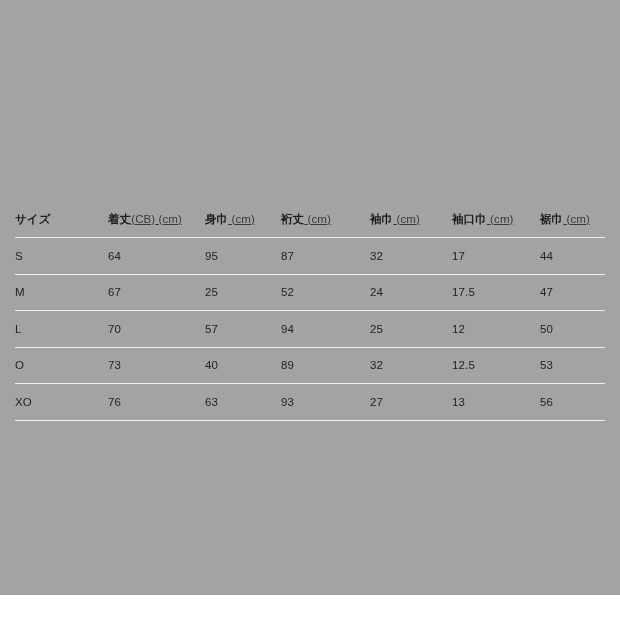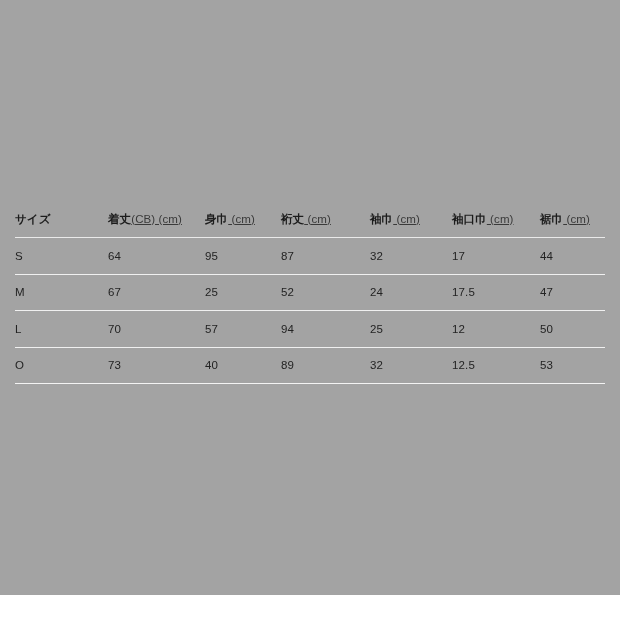--- a/index.html
+++ b/index.html
@@ -137,17 +137,26 @@
         </tr>
         <tr>
           <td>O</td>
           <td>73</td>
           <td>40</td>
           <td>89</td>
           <td>32</td>
           <td>12.5</td>
           <td>53</td>
         </tr>
+        <tr>
+          <td>XO</td>
+          <td>76</td>
+          <td>63</td>
+          <td>93</td>
+          <td>27</td>
+          <td>13</td>
+          <td>56</td>
+        </tr>
       </tbody>
     </table>
   </div>
 
 </div>
 
 </body></html>

